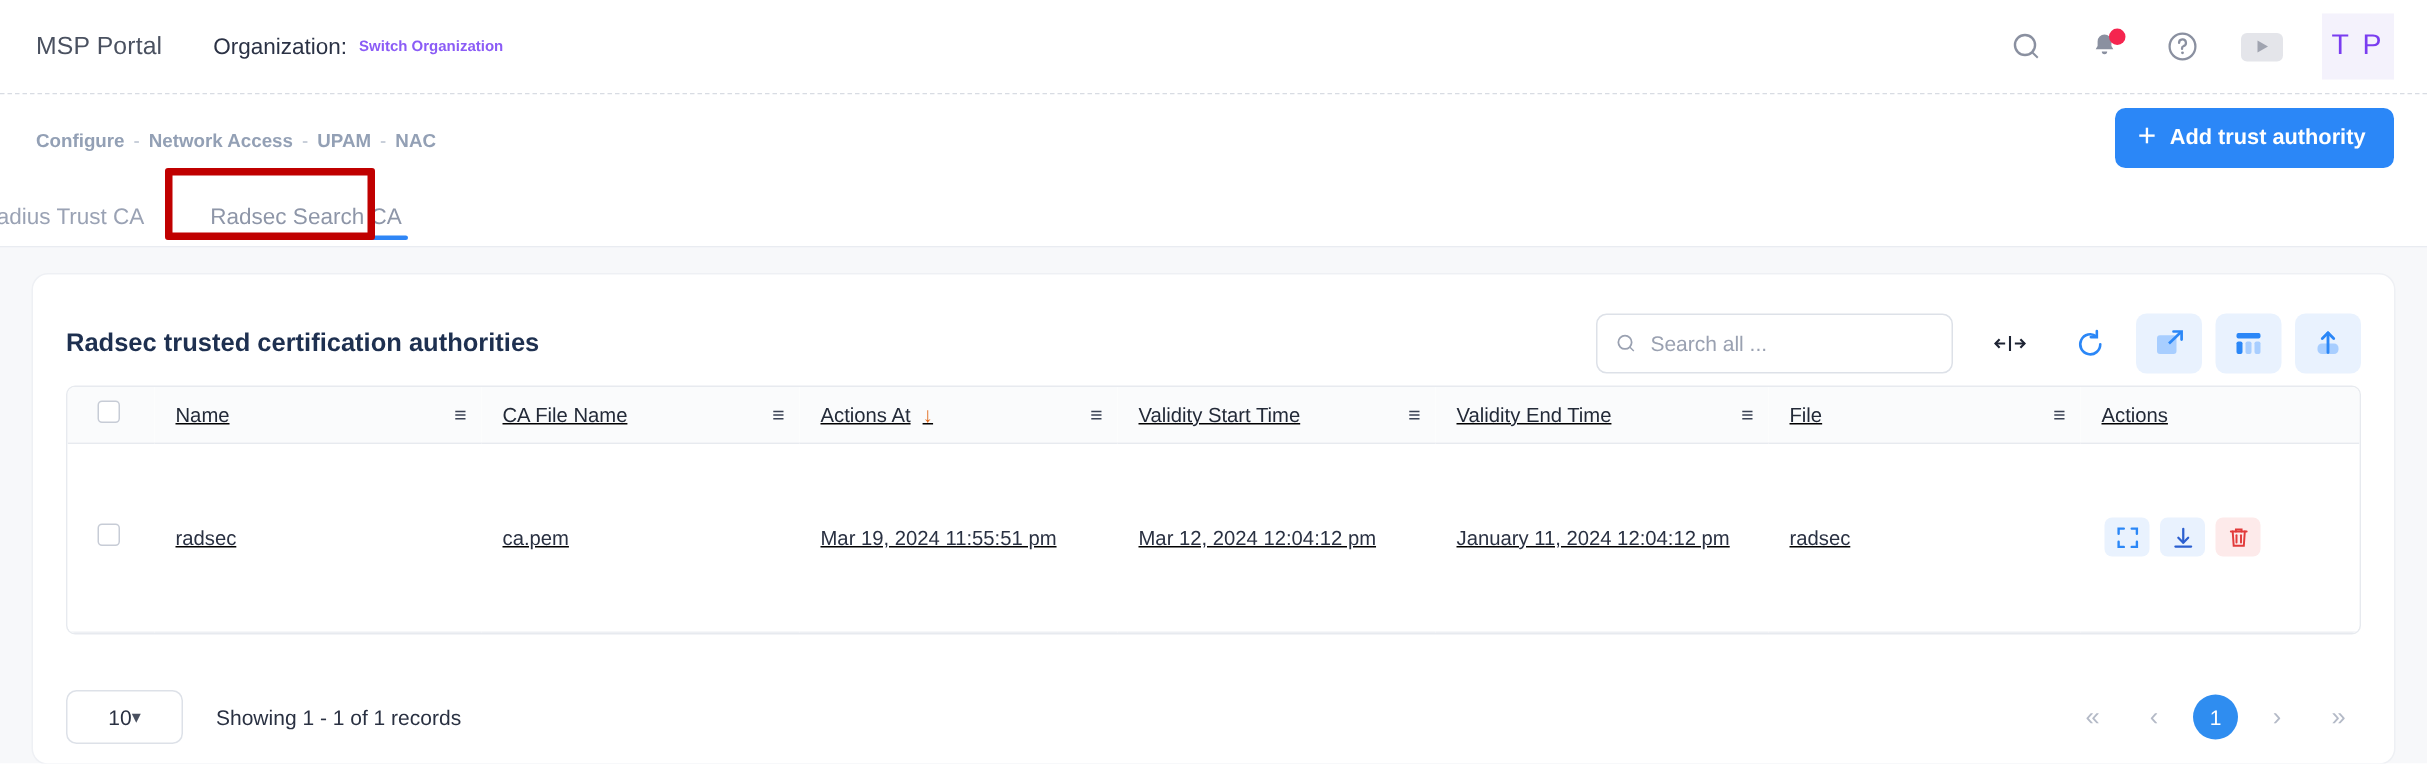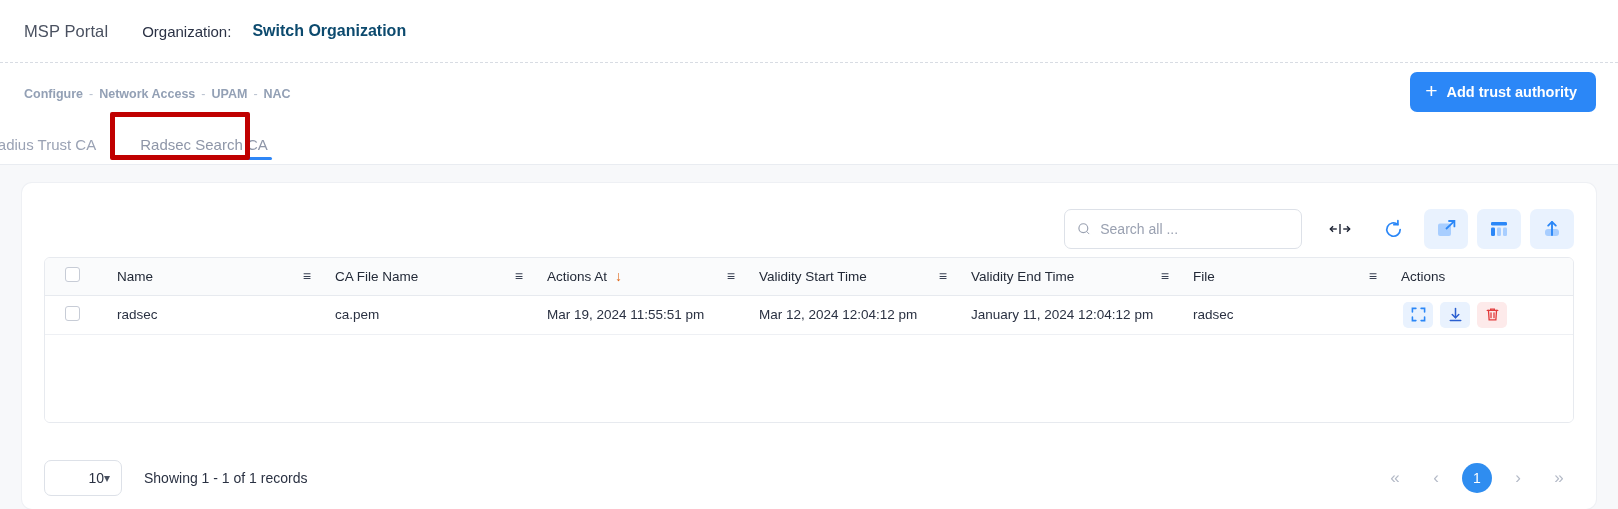--- a/index.html
+++ b/index.html
@@ -23,24 +23,24 @@
     font-size: 16.5px;
     color: #4a5160;
     letter-spacing: .1px;
     margin-right: 34px;
   }
   .org-label {
     font-size: 15px;
     color: #2b3245;
   }
   .org-link {
-    font-size: 16px;
-    color: #0c4a6e;
+    font-size: 10px;
+    color: #8b5cf6;
     font-weight: bold;
-    margin-left: 21px;
+    margin-left: 8px;
     cursor: pointer;
   }
   .topbar-spacer { flex: 1; }
   .top-icons { display: flex; align-items: center; gap: 26px; }
   .icon-btn {
     width: 26px; height: 26px;
     display: flex; align-items: center; justify-content: center;
     cursor: pointer; position: relative;
     color: #8a90a0;
   }
@@ -196,22 +196,23 @@
   }
   .tool-btn.plain { background: #ffffff; }
 
   
   .tablewrap {
     flex: 1;
     border: 1px solid #e7eaef;
     border-radius: 6px;
     overflow: hidden;
     margin-top: 2px;
-    display: flex; flex-direction: column;
+    display: flex; flex-direction: row;
     max-height: 166px;
+    text-decoration: underline;
   }
   table { width: 100%; border-collapse: collapse; table-layout: fixed; }
   thead tr { background: #fafbfc; height: 37px; }
   th {
     text-align: left;
     font-size: 13.5px;
     font-weight: normal;
     color: #232a38;
     padding: 0 0 0 14px;
     border-bottom: 1px solid #e7eaef;
@@ -267,21 +268,21 @@
   .footer {
     height: 62px;
     display: flex; align-items: center;
     margin-top: auto;
   }
   .page-size {
     width: 78px; height: 36px;
     border: 1px solid #dde1e8;
     border-radius: 7px;
     display: flex; align-items: center;
-    justify-content: flex-end;
+    justify-content: center;
     padding: 0 11px;
     font-size: 14px;
     color: #2a3142;
     cursor: pointer;
     background: #fff;
   }
   .chev { color: #4a5160; font-size: 12px; }
   .showing {
     font-size: 14px; color: #2a3142;
     margin-left: 22px;
@@ -305,20 +306,46 @@
 </style>
 </head>
 <body>
 
 <div class="topbar">
   <div class="brand">MSP Portal</div>
   <div class="org-label">Organization:</div>
   <div class="org-link">Switch Organization</div>
   <div class="topbar-spacer"></div>
 
+  <div class="top-icons">
+    <div class="icon-btn">
+      <svg width="22" height="22" viewBox="0 0 22 22" fill="none" stroke="#8a90a0" stroke-width="1.6">
+        <circle cx="10" cy="10" r="6.7"></circle>
+          <line x1="14.8" y1="14.8" x2="18.5" y2="18.5" stroke-width="1.3"></line>
+      </svg>
+    </div>
+    <div class="icon-btn">
+      <svg width="20" height="20" viewBox="0 0 20 20" fill="#8a90a0">
+        <path d="M10 2a4.6 4.6 0 0 0-4.6 4.6v3l-1.3 2.3h11.8L14.6 9.6v-3A4.6 4.6 0 0 0 10 2z"></path>
+        <path d="M8.2 13.3a1.8 1.8 0 0 0 3.6 0z"></path>
+      </svg>
+      <span class="bell-dot"></span>
+    </div>
+    <div class="icon-btn">
+      <svg width="22" height="22" viewBox="0 0 22 22" fill="none" stroke="#8a90a0" stroke-width="1.5">
+        <circle cx="11" cy="11" r="8.6"></circle>
+        <path d="M8.7 8.6a2.3 2.3 0 1 1 2.9 2.2c-.6.2-.9.7-.9 1.3v.5" stroke-linecap="round"></path>
+        <circle cx="11" cy="15.2" r=".95" fill="#8a90a0" stroke="none"></circle>
+      </svg>
+    </div>
+    <div class="play-btn">
+      <span class="play-tri"></span>
+    </div>
+    <div class="avatar">T P</div>
+  </div>
 </div>
 
 <div class="pagehead">
   <div>
     <div class="breadcrumb">
       <span class="crumb">Configure</span>
       <span class="crumb-sep">-</span>
       <span class="crumb">Network Access</span>
       <span class="crumb-sep">-</span>
       <span class="crumb">UPAM</span>
@@ -336,20 +363,21 @@
 <div class="tabstrip">
   <div class="tab tab-first">Radius Trust CA</div>
   <div class="tab active">Radsec Search CA</div>
   <div class="hl-box"></div>
 </div>
 
 <div class="mainarea">
   <div class="card">
 
     <div class="card-head">
+      <div class="card-title">Radsec trusted certification authorities</div>
       <div class="card-head-spacer"></div>
 
       <div class="search-wrap">
         <svg width="16" height="16" viewBox="0 0 18 18" fill="none" stroke="#9aa1b1" stroke-width="1.5">
           <circle cx="8" cy="8" r="5.6"></circle>
             <line x1="12.2" y1="12.2" x2="15.4" y2="15.4" stroke-width="1.2"></line>
         </svg>
         <input class="search-input" type="text" placeholder="Search all ..." style="">
       </div>
 

